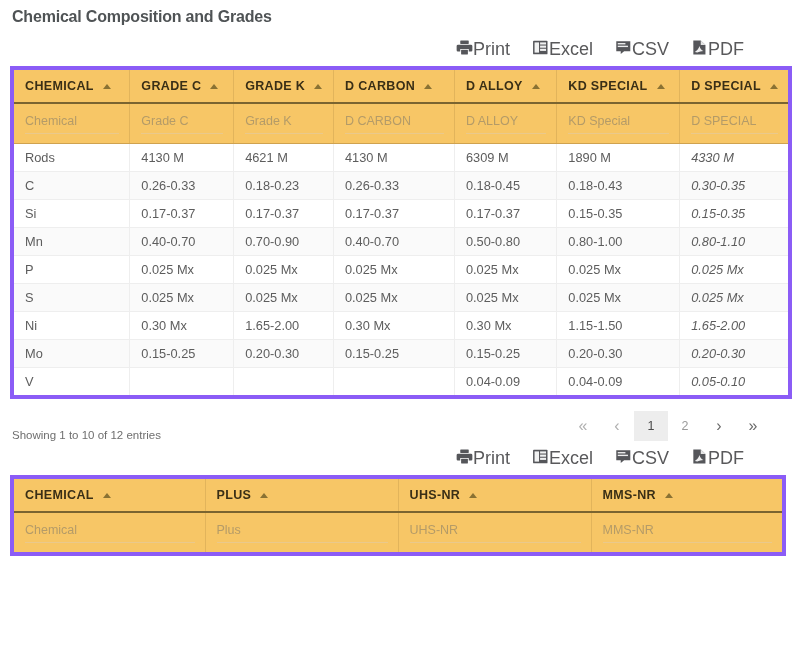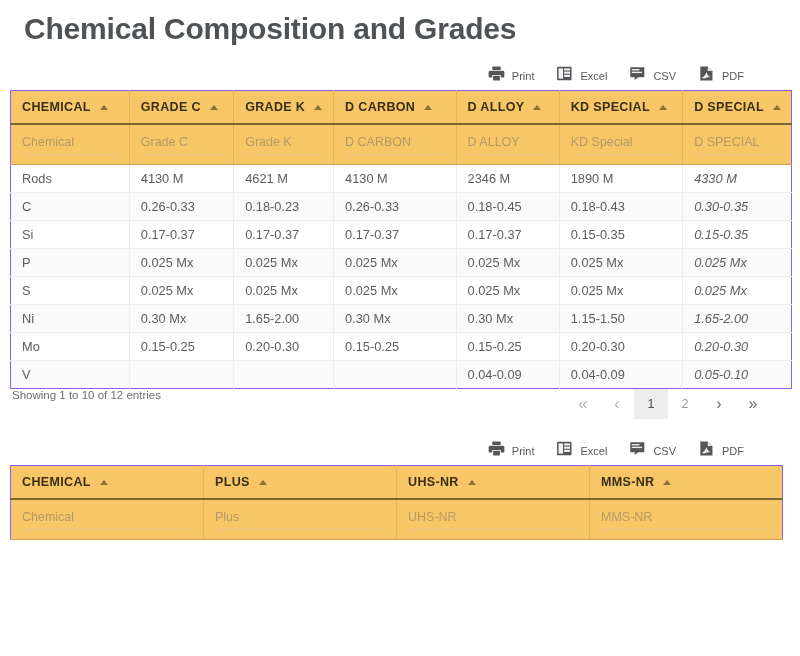--- a/index.html
+++ b/index.html
@@ -17,45 +17,44 @@
   .page {
     width: 800px;
     height: 656px;
     position: relative;
     box-sizing: border-box;
     padding: 0 8px;
   }
 
   
   .section-title {
-    font-size: 30px;
+    font-size: 16px;
     font-weight: bold;
     color: #4f5355;
     letter-spacing: -0.2px;
-    margin: 12px;
+    margin: 0;
     padding: 0 0 0 4px;
     line-height: 30px;
   }
   #sec1-title { padding-top: 2px; }
   #sec2-title { padding-top: 4px; }
 
   
   .toolbar {
     display: flex;
     justify-content: flex-end;
     align-items: center;
     gap: 22px;
     padding-right: 48px;
     height: 34px;
   }
   .tb-btn {
     display: flex;
-    align-items: flex-end;
-    gap: 7px;
-    font-size: 11px;
+    align-items: flex-start;
+    font-size: 18px;
     color: #59595b;
     cursor: pointer;
     background: none;
     border: none;
     padding: 0;
     font-family: "Liberation Sans", sans-serif;
   }
   .tb-icon {
     width: 17px;
     height: 17px;
@@ -64,21 +63,21 @@
     justify-content: center;
     color: #55565a;
   }
   .tb-icon svg { display: block; }
 
   
   .tbl-wrap { padding-left: 2px; }
   table.dt {
     border-collapse: collapse;
     table-layout: fixed;
-    border: 1px solid #8b5cf6;
+    border: 4px solid #8b5cf6;
     background: #8b5cf6;
   }
   table.dt th, table.dt td {
     text-align: left;
     vertical-align: middle;
   }
   
   table.dt thead tr.hrow th {
     background: #f7c666;
     color: #3a2f16;
@@ -136,21 +135,21 @@
     overflow: hidden;
   }
   table.dt tbody td:last-child { border-right: none; font-style: italic; }
   table.dt tbody tr:nth-child(even) td { background: #fafafa; }
   table.dt tbody tr:nth-child(odd) td { background: #ffffff; }
   table.dt tbody tr:last-child td { border-bottom: none; }
 
   
   .tfoot {
     display: flex;
-    align-items: flex-start;
+    align-items: flex-end;
     justify-content: space-between;
     height: 42px;
     padding: 0 22px 0 4px;
   }
   .info {
     font-size: 11.5px;
     color: #6f6f6f;
   }
   .pager {
     display: flex;
@@ -300,41 +299,50 @@
             <th><input class="filter-box" type="text" placeholder="KD Special" style=""></th>
             <th><input class="filter-box" type="text" placeholder="D SPECIAL" style=""></th>
           </tr>
       </thead>
       <tbody>
           <tr>
             <td>Rods</td>
             <td>4130 M</td>
             <td>4621 M</td>
             <td>4130 M</td>
-            <td>2346 M</td>
+            <td>6309 M</td>
             <td>1890 M</td>
             <td>4330 M</td>
           </tr>
           <tr>
             <td>C</td>
             <td>0.26-0.33</td>
             <td>0.18-0.23</td>
             <td>0.26-0.33</td>
             <td>0.18-0.45</td>
             <td>0.18-0.43</td>
             <td>0.30-0.35</td>
           </tr>
           <tr>
             <td>Si</td>
             <td>0.17-0.37</td>
             <td>0.17-0.37</td>
             <td>0.17-0.37</td>
             <td>0.17-0.37</td>
             <td>0.15-0.35</td>
             <td>0.15-0.35</td>
+          </tr>
+          <tr>
+            <td>Mn</td>
+            <td>0.40-0.70</td>
+            <td>0.70-0.90</td>
+            <td>0.40-0.70</td>
+            <td>0.50-0.80</td>
+            <td>0.80-1.00</td>
+            <td>0.80-1.10</td>
           </tr>
           <tr>
             <td>P</td>
             <td>0.025 Mx</td>
             <td>0.025 Mx</td>
             <td>0.025 Mx</td>
             <td>0.025 Mx</td>
             <td>0.025 Mx</td>
             <td>0.025 Mx</td>
           </tr>

